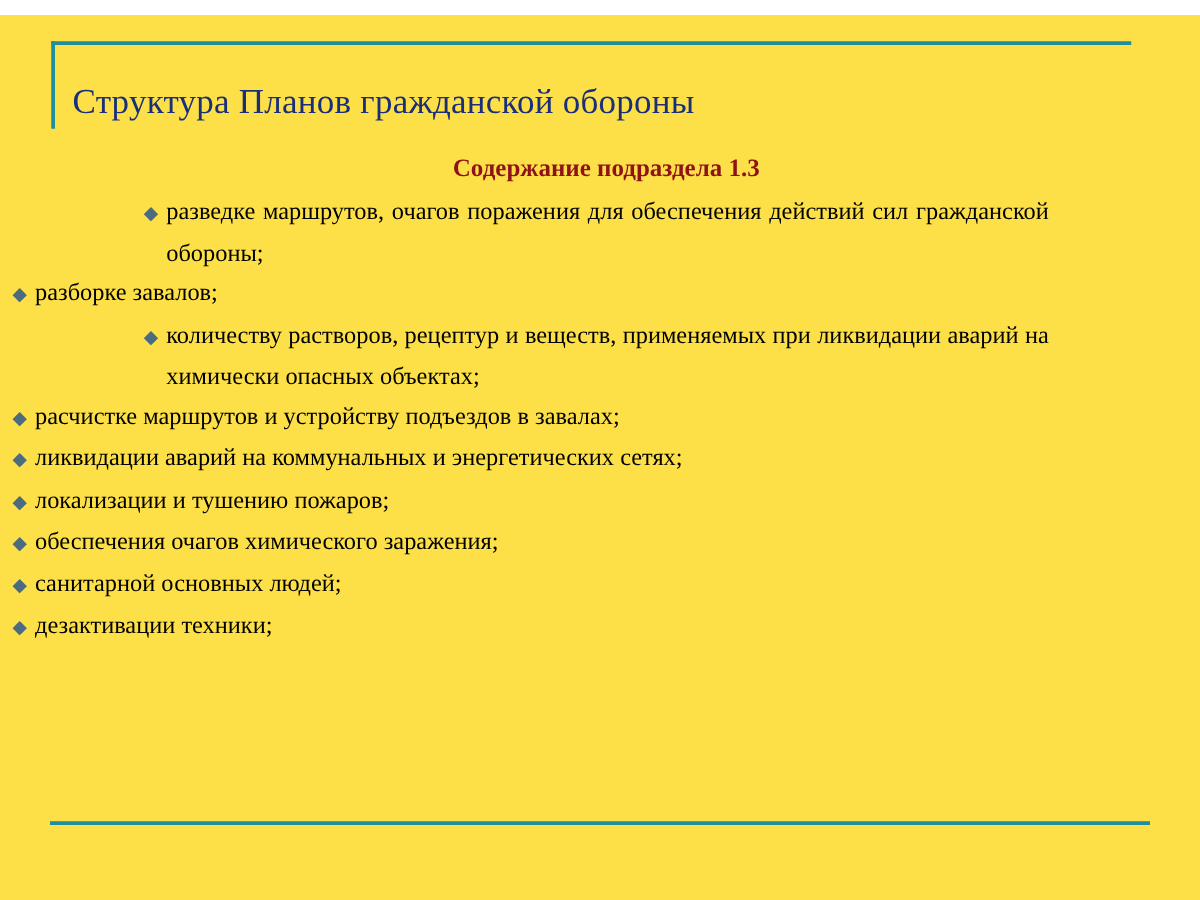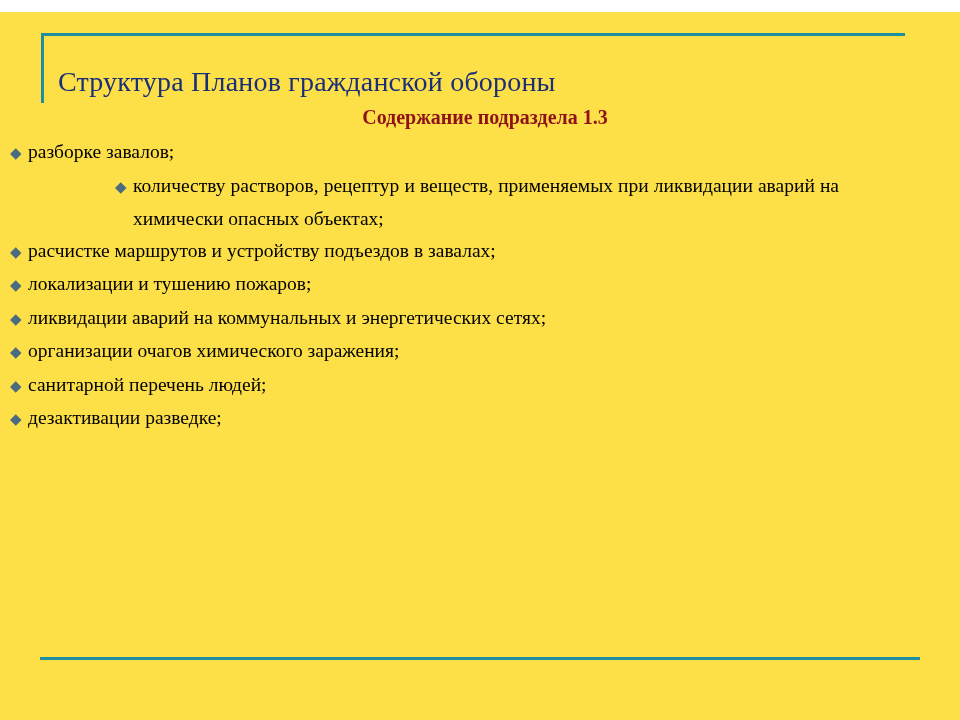--- a/index.html
+++ b/index.html
@@ -55,21 +55,21 @@
     font-weight: 400;
     color: #1a2f78;
     letter-spacing: 0.2px;
     white-space: nowrap;
   }
 
   
   .content {
     position: absolute;
     left: 0;
-    top: 92px;
+    top: 110px;
     width: 864px;
   }
 
   .section-heading {
     width: 960px;
     text-align: center;
     font-size: 20px;
     line-height: 26px;
     font-weight: bold;
     color: #8f1219;
@@ -145,27 +145,28 @@
   <div class="title-rule-left" style="background: rgb(31, 143, 158);"></div>
 
   <h1 class="slide-title" style="color: rgb(26, 47, 120);">Структура Планов гражданской обороны</h1>
 
   <div class="content">
 
     <div class="section-heading" style="color: rgb(143, 18, 25);">Содержание подраздела 1.3</div>
 
 
     <ul class="bullet-list" id="bullet-list">
+        <li class="bullet-item wrapped"><span class="bullet-glyph" style="color: rgb(74, 107, 128);">◆</span><span class="bullet-text">разведке маршрутов, очагов поражения для обеспечения действий сил гражданской обороны;</span></li>
         <li class="bullet-item single-line"><span class="bullet-glyph" style="color: rgb(74, 107, 128);">◆</span><span class="bullet-text">разборке завалов;</span></li>
         <li class="bullet-item wrapped"><span class="bullet-glyph" style="color: rgb(74, 107, 128);">◆</span><span class="bullet-text">количеству растворов, рецептур и веществ, применяемых при ликвидации аварий на химически опасных объектах;</span></li>
         <li class="bullet-item single-line"><span class="bullet-glyph" style="color: rgb(74, 107, 128);">◆</span><span class="bullet-text">расчистке маршрутов и устройству подъездов в завалах;</span></li>
+        <li class="bullet-item single-line"><span class="bullet-glyph" style="color: rgb(74, 107, 128);">◆</span><span class="bullet-text">ликвидации аварий на коммунальных и энергетических сетях;</span></li>
         <li class="bullet-item single-line"><span class="bullet-glyph" style="color: rgb(74, 107, 128);">◆</span><span class="bullet-text">локализации и тушению пожаров;</span></li>
-        <li class="bullet-item single-line"><span class="bullet-glyph" style="color: rgb(74, 107, 128);">◆</span><span class="bullet-text">ликвидации аварий на коммунальных и энергетических сетях;</span></li>
-        <li class="bullet-item single-line"><span class="bullet-glyph" style="color: rgb(74, 107, 128);">◆</span><span class="bullet-text">организации очагов химического заражения;</span></li>
-        <li class="bullet-item single-line"><span class="bullet-glyph" style="color: rgb(74, 107, 128);">◆</span><span class="bullet-text">санитарной перечень людей;</span></li>
-        <li class="bullet-item single-line"><span class="bullet-glyph" style="color: rgb(74, 107, 128);">◆</span><span class="bullet-text">дезактивации разведке;</span></li>
+        <li class="bullet-item single-line"><span class="bullet-glyph" style="color: rgb(74, 107, 128);">◆</span><span class="bullet-text">обеспечения очагов химического заражения;</span></li>
+        <li class="bullet-item single-line"><span class="bullet-glyph" style="color: rgb(74, 107, 128);">◆</span><span class="bullet-text">санитарной основных людей;</span></li>
+        <li class="bullet-item single-line"><span class="bullet-glyph" style="color: rgb(74, 107, 128);">◆</span><span class="bullet-text">дезактивации техники;</span></li>
       </ul>
 
   </div>
 
   <div class="bottom-rule" style="background: rgb(31, 143, 158);"></div>
 
 </div>
 
 </body></html>

